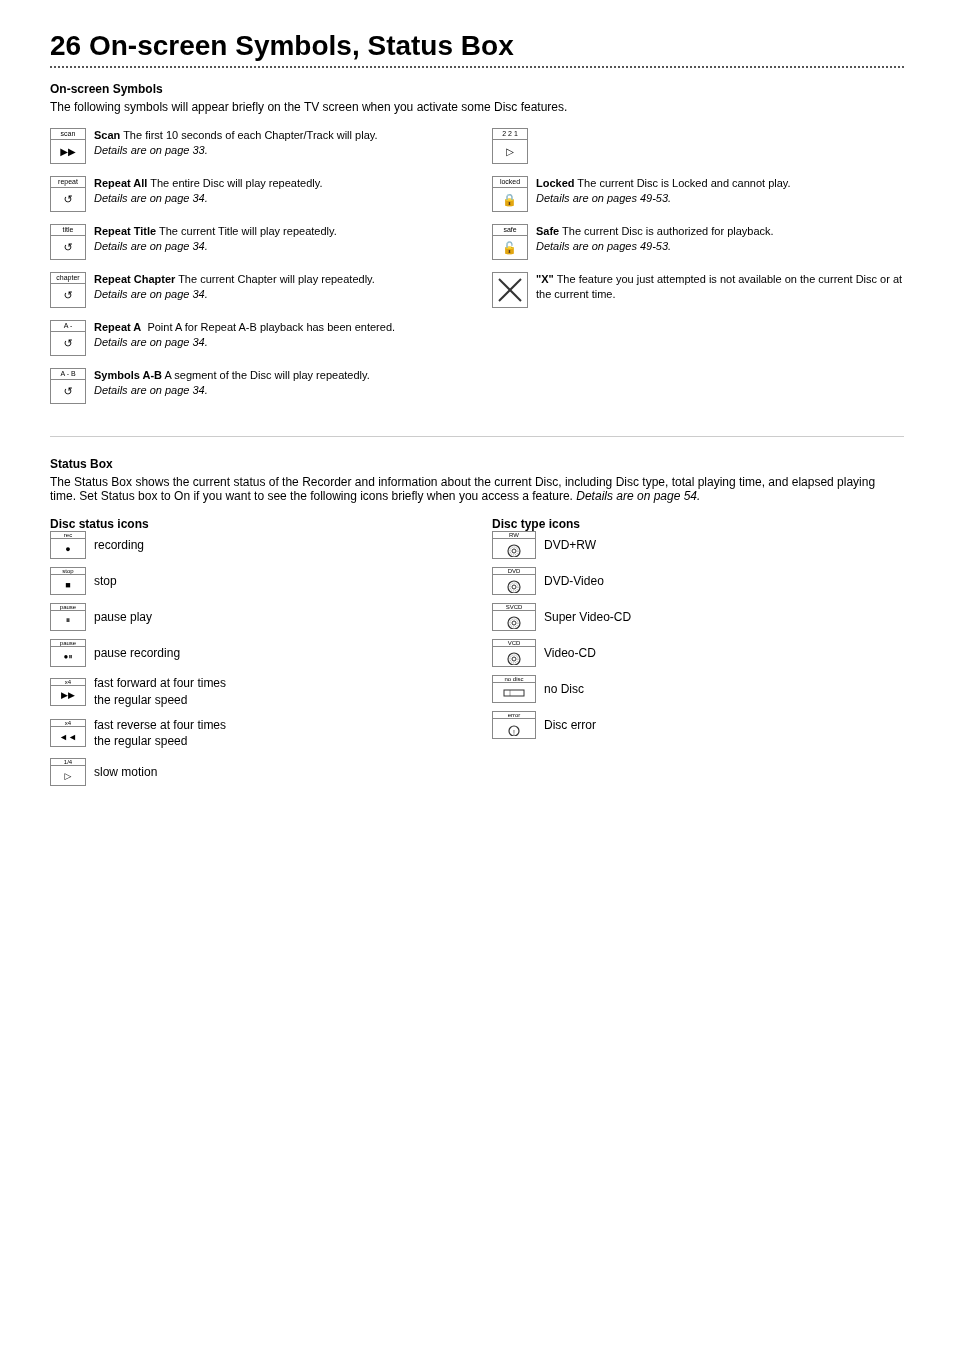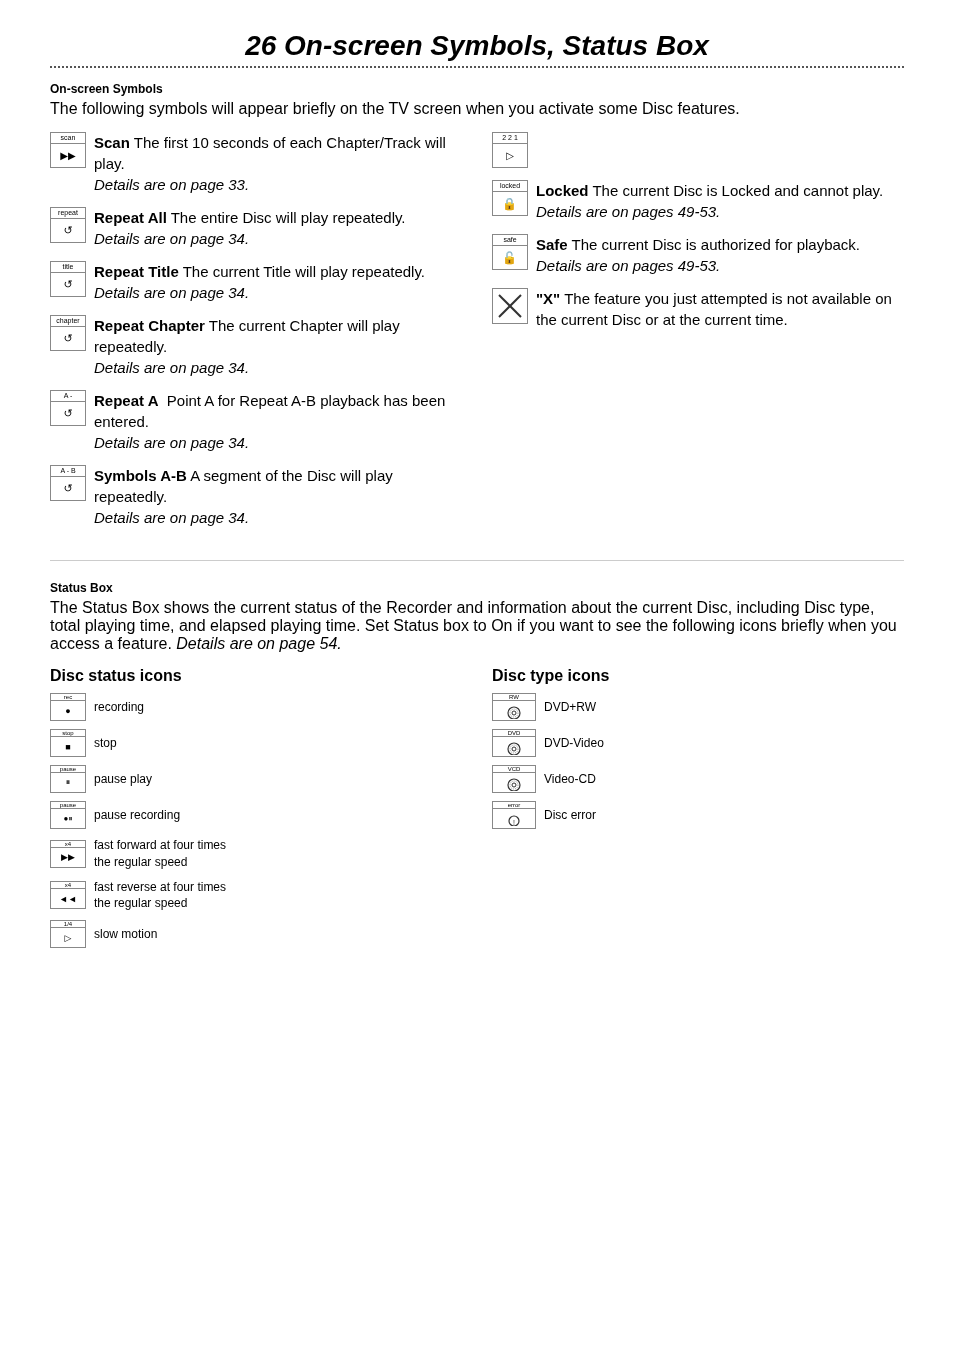--- a/index.html
+++ b/index.html
@@ -5,37 +5,35 @@
     * { margin: 0; padding: 0; box-sizing: border-box; }
     body {
       font-family: Arial, Helvetica, sans-serif;
       font-size: 13px;
       background: #fff;
       color: #000;
       width: 954px;
       padding: 30px 50px;
     }
     h1 {
-      font-style: italic;
       font-weight: bold;
       font-size: 28px;
       margin-bottom: 4px;
-      text-align: center;
     }
     .dotted-line {
       border-top: 2px dotted #555;
       margin-bottom: 14px;
     }
     .section-title {
       font-weight: bold;
       font-size: 12px;
       margin-bottom: 4px;
     }
     .section-desc {
-      font-size: 16px;
+      font-size: 12px;
       margin-bottom: 14px;
     }
     .two-col {
       display: grid;
       grid-template-columns: 1fr 1fr;
       gap: 0 30px;
       margin-bottom: 20px;
     }
     .symbol-entry {
       display: flex;
@@ -65,41 +63,41 @@
       line-height: 1.2;
     }
     .icon-box .icon-inner {
       display: flex;
       align-items: center;
       justify-content: center;
       flex: 1;
       width: 100%;
     }
     .symbol-text {
-      font-size: 15px;
+      font-size: 11px;
       line-height: 1.4;
     }
     .symbol-text strong {
       font-weight: bold;
     }
     .symbol-text em {
     }
     .status-section {
       margin-top: 20px;
     }
     .status-two-col {
       display: grid;
       grid-template-columns: 1fr 1fr;
       gap: 0 30px;
       margin-top: 10px;
     }
     .col-title {
       font-weight: bold;
-      font-size: 16px;
-      margin-bottom: 8px;
+      font-size: 12px;
+      margin-bottom: 0;
     }
     .status-entry {
       display: flex;
       align-items: center;
       margin-bottom: 8px;
       gap: 8px;
     }
     .status-icon {
       border: 1px solid #888;
       min-width: 36px;
@@ -396,35 +394,60 @@
             <svg width="24" height="16" viewBox="0 0 24 16">
               <circle cx="12" cy="10" r="6" fill="none" stroke="#333" stroke-width="1.2"></circle>
               <circle cx="12" cy="10" r="2" fill="none" stroke="#333" stroke-width="1"></circle>
               <circle cx="12" cy="10" r="4" fill="none" stroke="#333" stroke-width="0.5" stroke-dasharray="1,1"></circle>
             </svg>
           </div>
         </div>
         <span class="status-text">DVD-Video</span>
       </div>
 
-
-      <div class="status-entry">
-        <div class="disc-type-icon">
-          <div class="dt-label">VCD</div>
+      <div class="status-entry">
+        <div class="disc-type-icon">
+          <div class="dt-label">SVCD</div>
           <div class="dt-inner">
             <svg width="24" height="16" viewBox="0 0 24 16">
               <circle cx="12" cy="10" r="6" fill="none" stroke="#333" stroke-width="1.2"></circle>
               <circle cx="12" cy="10" r="2" fill="none" stroke="#333" stroke-width="1"></circle>
               <circle cx="12" cy="10" r="4" fill="none" stroke="#333" stroke-width="0.5" stroke-dasharray="1,1"></circle>
             </svg>
           </div>
         </div>
+        <span class="status-text">Super Video-CD</span>
+      </div>
+
+      <div class="status-entry">
+        <div class="disc-type-icon">
+          <div class="dt-label">VCD</div>
+          <div class="dt-inner">
+            <svg width="24" height="16" viewBox="0 0 24 16">
+              <circle cx="12" cy="10" r="6" fill="none" stroke="#333" stroke-width="1.2"></circle>
+              <circle cx="12" cy="10" r="2" fill="none" stroke="#333" stroke-width="1"></circle>
+              <circle cx="12" cy="10" r="4" fill="none" stroke="#333" stroke-width="0.5" stroke-dasharray="1,1"></circle>
+            </svg>
+          </div>
+        </div>
         <span class="status-text">Video-CD</span>
       </div>
 
+      <div class="status-entry">
+        <div class="disc-type-icon">
+          <div class="dt-label">no disc</div>
+          <div class="dt-inner">
+            <svg width="24" height="12" viewBox="0 0 24 12">
+              <rect x="2" y="3" width="20" height="6" fill="none" stroke="#333" stroke-width="1"></rect>
+              <line x1="8" y1="3" x2="8" y2="9" stroke="#333" stroke-width="0.5"></line>
+            </svg>
+          </div>
+        </div>
+        <span class="status-text">no Disc</span>
+      </div>
 
       <div class="status-entry">
         <div class="disc-type-icon">
           <div class="dt-label">error</div>
           <div class="dt-inner">
             <svg width="20" height="14" viewBox="0 0 20 14">
               <circle cx="10" cy="9" r="5" fill="none" stroke="#333" stroke-width="1.2"></circle>
               <text x="10" y="13" text-anchor="middle" font-size="7" fill="#333">!</text>
             </svg>
           </div>

